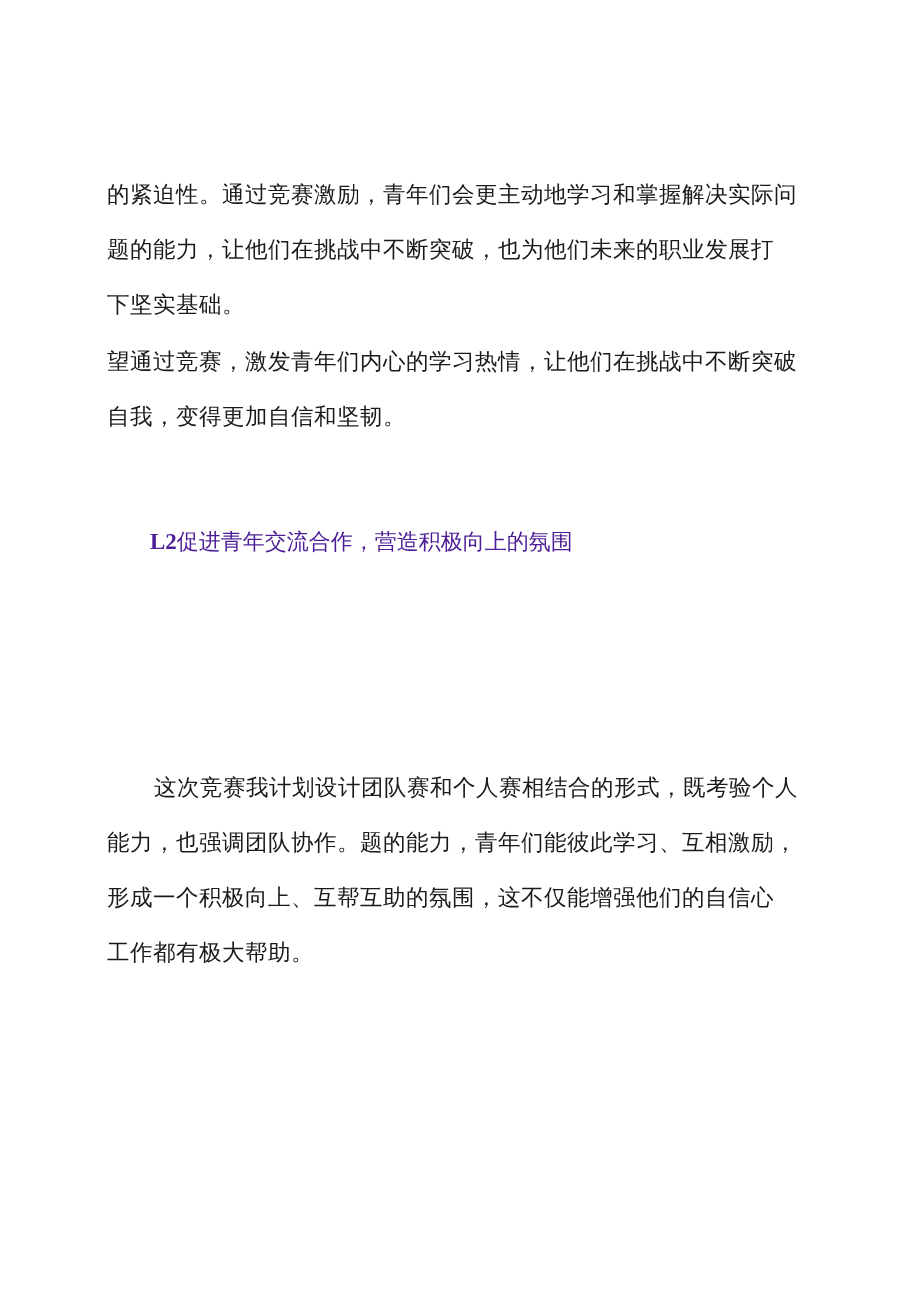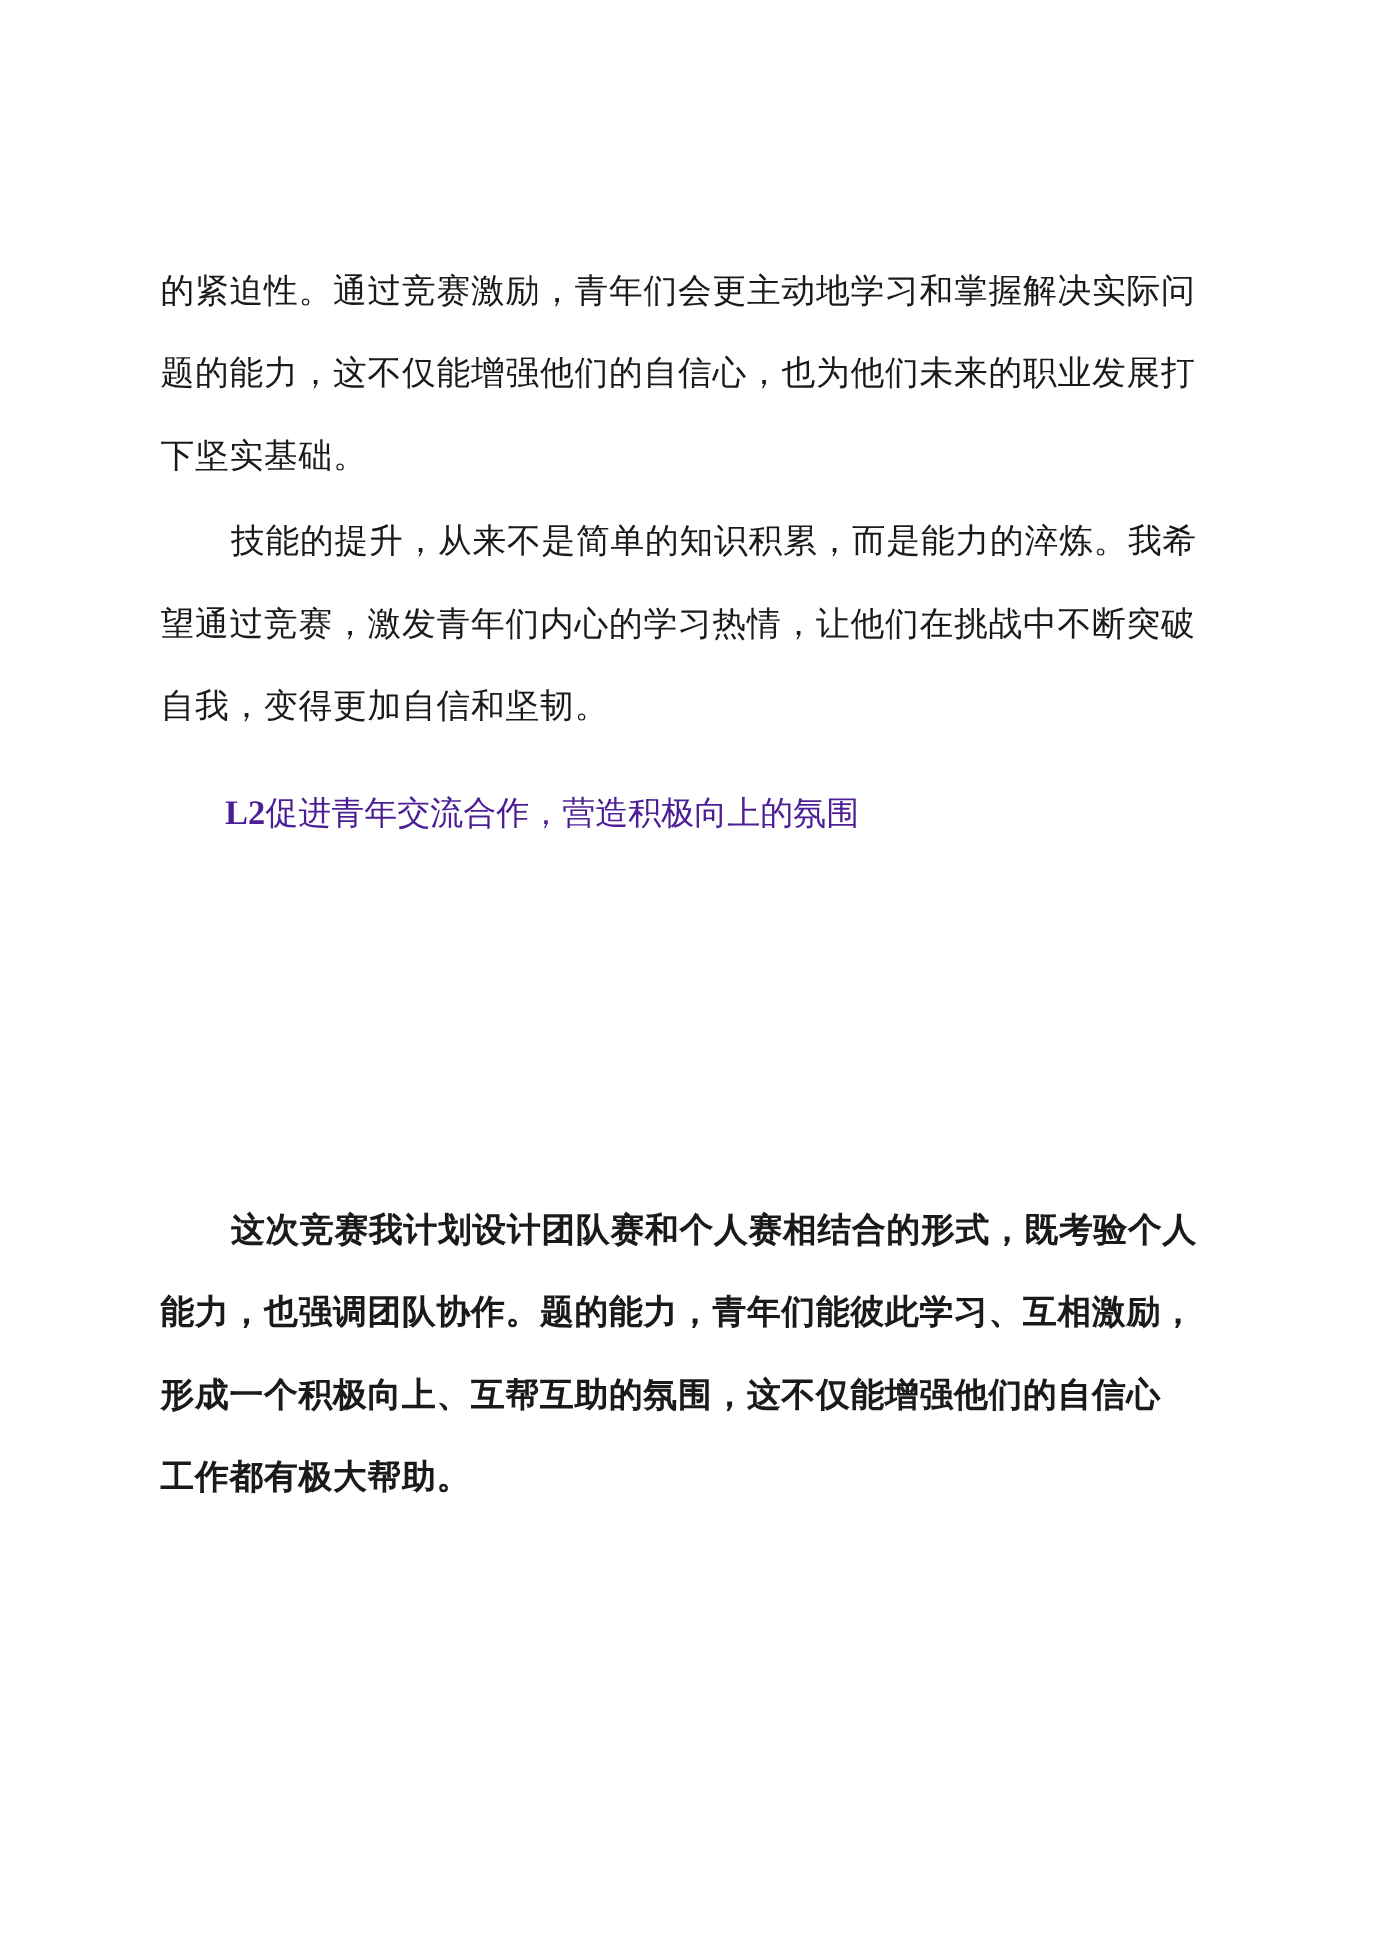--- a/index.html
+++ b/index.html
@@ -56,36 +56,35 @@
       font-size: 23px;
     }
   </style>
 </head>
 <body>
 
 <div class="page">
 
   <div class="para" style="top:167px;">
     <span class="line">的紧迫性。通过竞赛激励，青年们会更主动地学习和掌握解决实际问</span>
-    <span class="line">题的能力，这不仅能增强他们的自信心，也为他们未来的职业发展打</span>
+    <span class="line">题的能力，让他们在挑战中不断突破，也为他们未来的职业发展打</span>
     <span class="line">下坚实基础。</span>
   </div>
 
   <div class="para" style="top:334px;">
-    <span class="line indent">技能的提升，从来不是简单的知识积累，而是能力的淬炼。我希</span>
     <span class="line">望通过竞赛，激发青年们内心的学习热情，让他们在挑战中不断突破</span>
     <span class="line">自我，变得更加自信和坚韧。</span>
   </div>
 
   <div class="heading" style="top:527px;">
     <span class="num">L2</span><span>促进青年交流合作，营造积极向上的氛围</span>
   </div>
 
 
-  <div class="para" style="top:793px;font-weight:bold;">
+  <div class="para" style="top:760px;">
     <span class="line indent">这次竞赛我计划设计团队赛和个人赛相结合的形式，既考验个人</span>
     <span class="line">能力，也强调团队协作。题的能力，青年们能彼此学习、互相激励，</span>
     <span class="line">形成一个积极向上、互帮互助的氛围，这不仅能增强他们的自信心</span>
     <span class="line">工作都有极大帮助。</span>
   </div>
 
 
 </div>
 
 </body></html>

